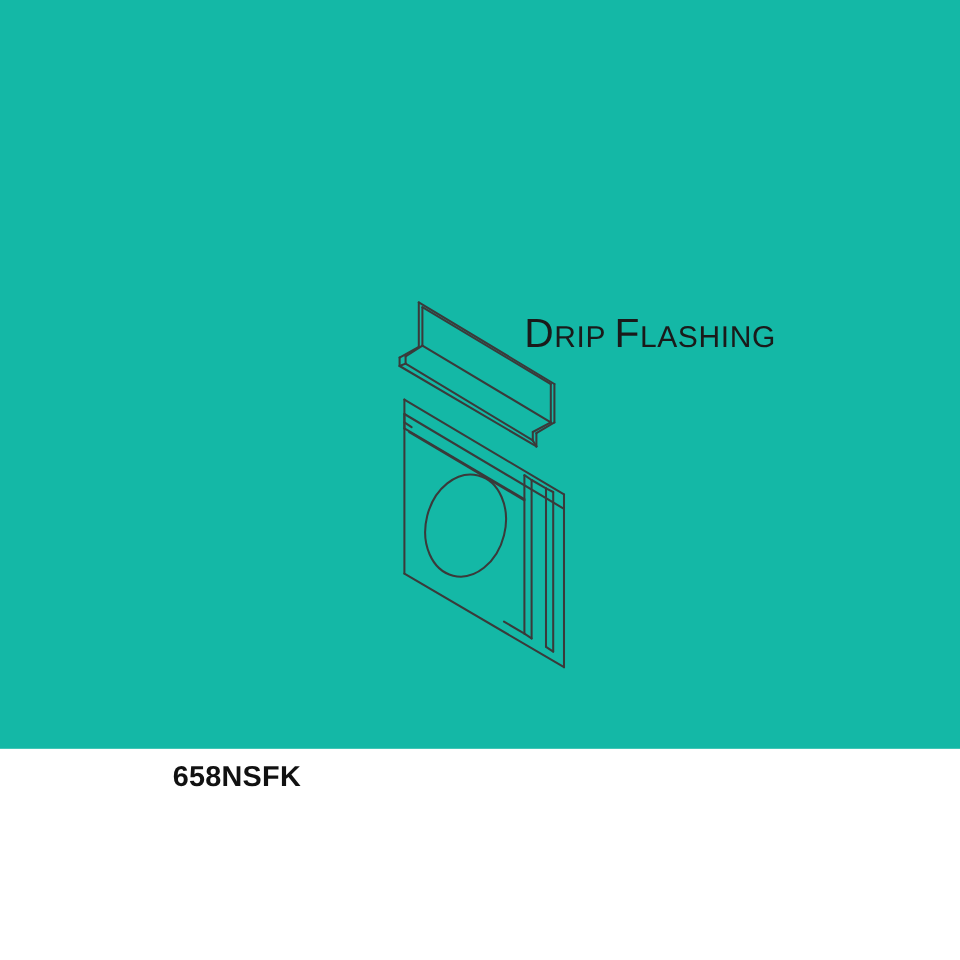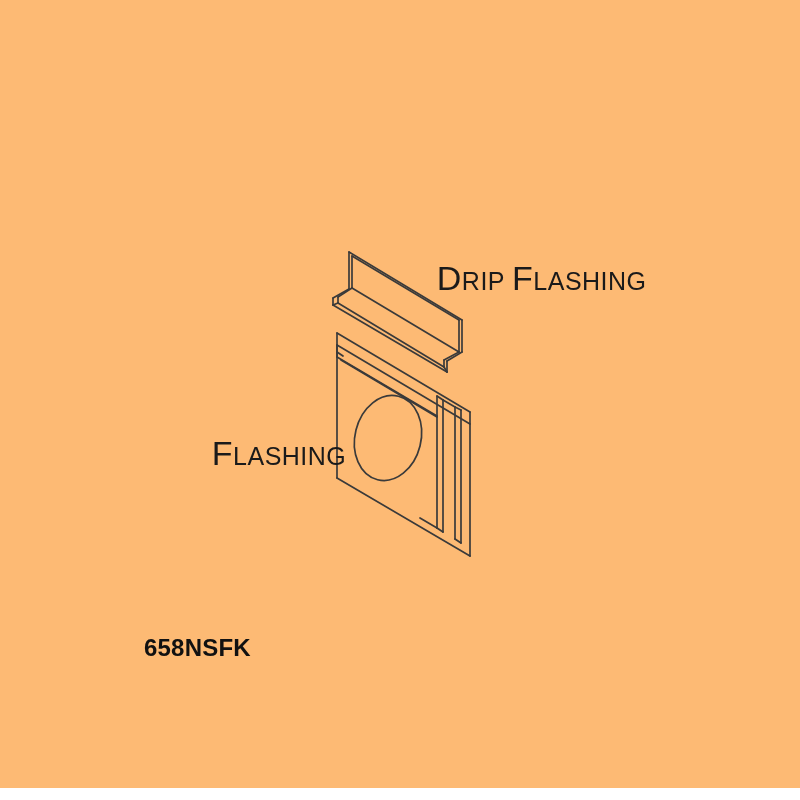--- a/index.html
+++ b/index.html
@@ -9,22 +9,22 @@
   body {
     width: 800px;
     height: 800px;
     background: #ffffff;
     font-family: "Liberation Sans", sans-serif;
     overflow: hidden;
   }
   #diagram-root {
     position: relative;
     width: 800px;
-    height: 788px;
-    background: #fdba74;
+    height: 624px;
+    background: #14b8a6;
     text-align: right;
   }
   #parts-svg {
     position: absolute;
     left: 0;
     top: 0;
     width: 800px;
     height: 800px;
     display: block;
   }
@@ -134,19 +134,16 @@
       <path d="M 420 518 L 437 528"></path>
 
       <ellipse cx="388" cy="438" rx="33" ry="43" transform="rotate(14 388 438)"></ellipse>
     </g>
   </svg>
 
   <div class="label-text" id="label-drip-flashing">
     <span class="smallcaps-first">D</span><span class="smallcaps-rest">RIP</span><span class="smallcaps-rest"> </span><span class="smallcaps-first">F</span><span class="smallcaps-rest">LASHING</span>
   </div>
 
-  <div class="label-text" id="label-flashing">
-    <span class="smallcaps-first">F</span><span class="smallcaps-rest">LASHING</span>
-  </div>
 
   <div id="part-number">658NSFK</div>
 
 </div>
 
 </body></html>

